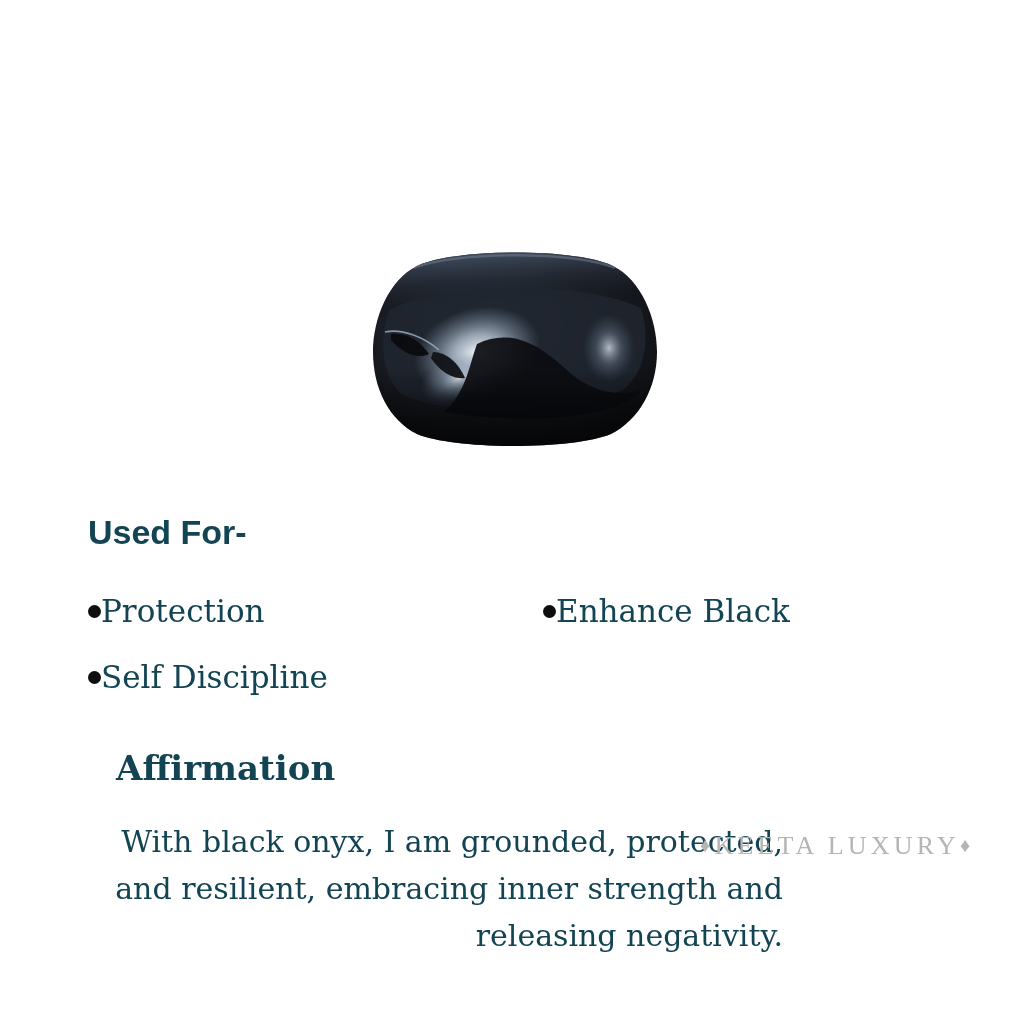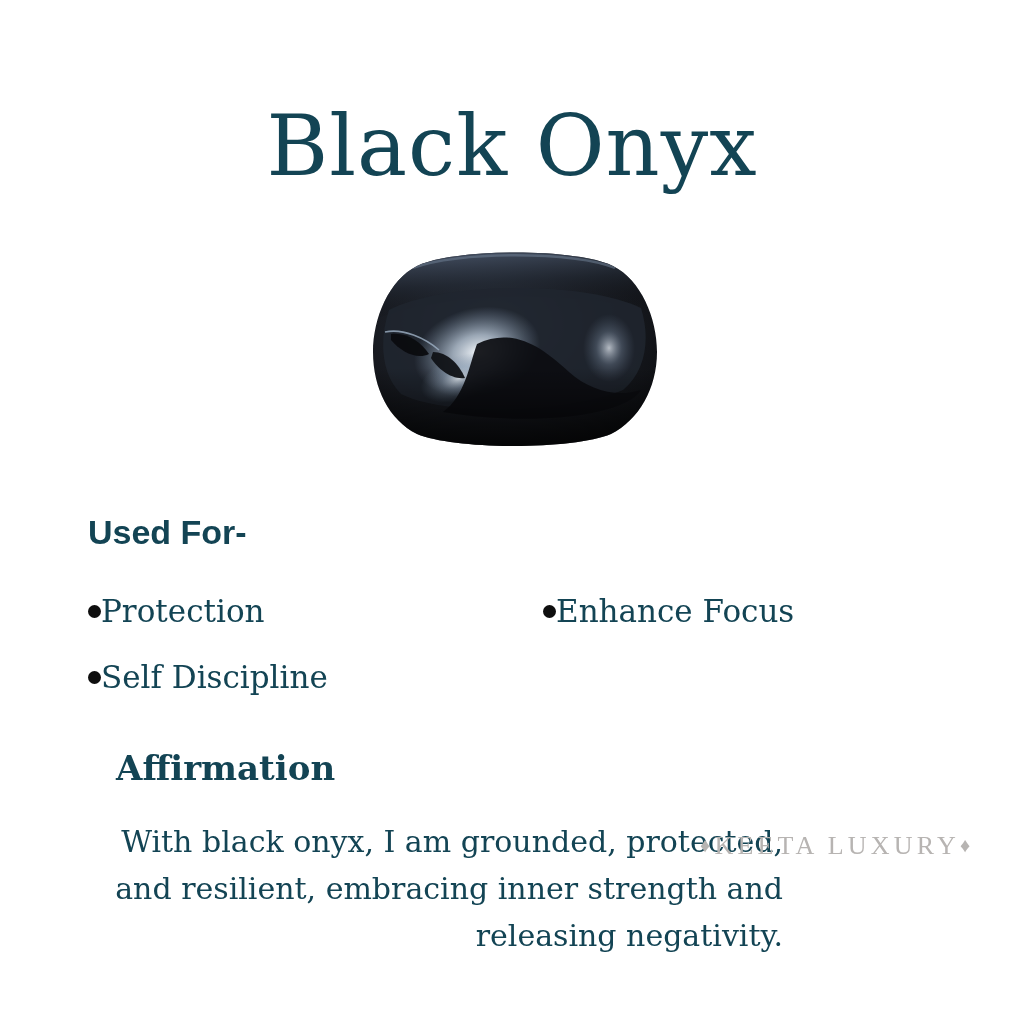--- a/index.html
+++ b/index.html
@@ -138,21 +138,20 @@
     font-size: 21px;
     color: #164a59;
     letter-spacing: 0.2px;
   }
 </style>
 </head>
 <body>
 
 <div id="page">
 
-  <div id="title">Black Onyx</div>
 
   <div id="stone-wrap">
     <svg id="stone-svg" viewBox="0 0 284 200" xmlns="http://www.w3.org/2000/svg">
       <defs>
         <clipPath id="stoneClip">
           <path d="M44,18 C80,0 205,0 240,18 C268,32 284,70 284,104 C284,140 266,172 238,186 C200,202 82,202 44,186 C16,172 0,140 0,104 C0,70 16,32 44,18 Z"></path>
         </clipPath>
         <radialGradient id="bodyGrad" cx="42%" cy="38%" r="78%">
           <stop offset="0%" stop-color="#2e3642"></stop>
           <stop offset="45%" stop-color="#1b1e25"></stop>
@@ -212,21 +211,21 @@
 
   <div id="used-for-heading">Used For-</div>
 
   <div id="benefits">
     <div class="benefit-item">
       <span class="bullet-dot"></span>
       <span class="benefit-label">Protection</span>
     </div>
     <div class="benefit-item">
       <span class="bullet-dot"></span>
-      <span class="benefit-label">Enhance Focus</span>
+      <span class="benefit-label">Enhance Black</span>
     </div>
     <div class="benefit-item">
       <span class="bullet-dot"></span>
       <span class="benefit-label">Self Discipline</span>
     </div>
   </div>
 
   <div id="affirmation-heading">Affirmation</div>
   <div id="affirmation-body">With black onyx, I am grounded, protected, and resilient, embracing inner strength and releasing negativity.</div>
 

